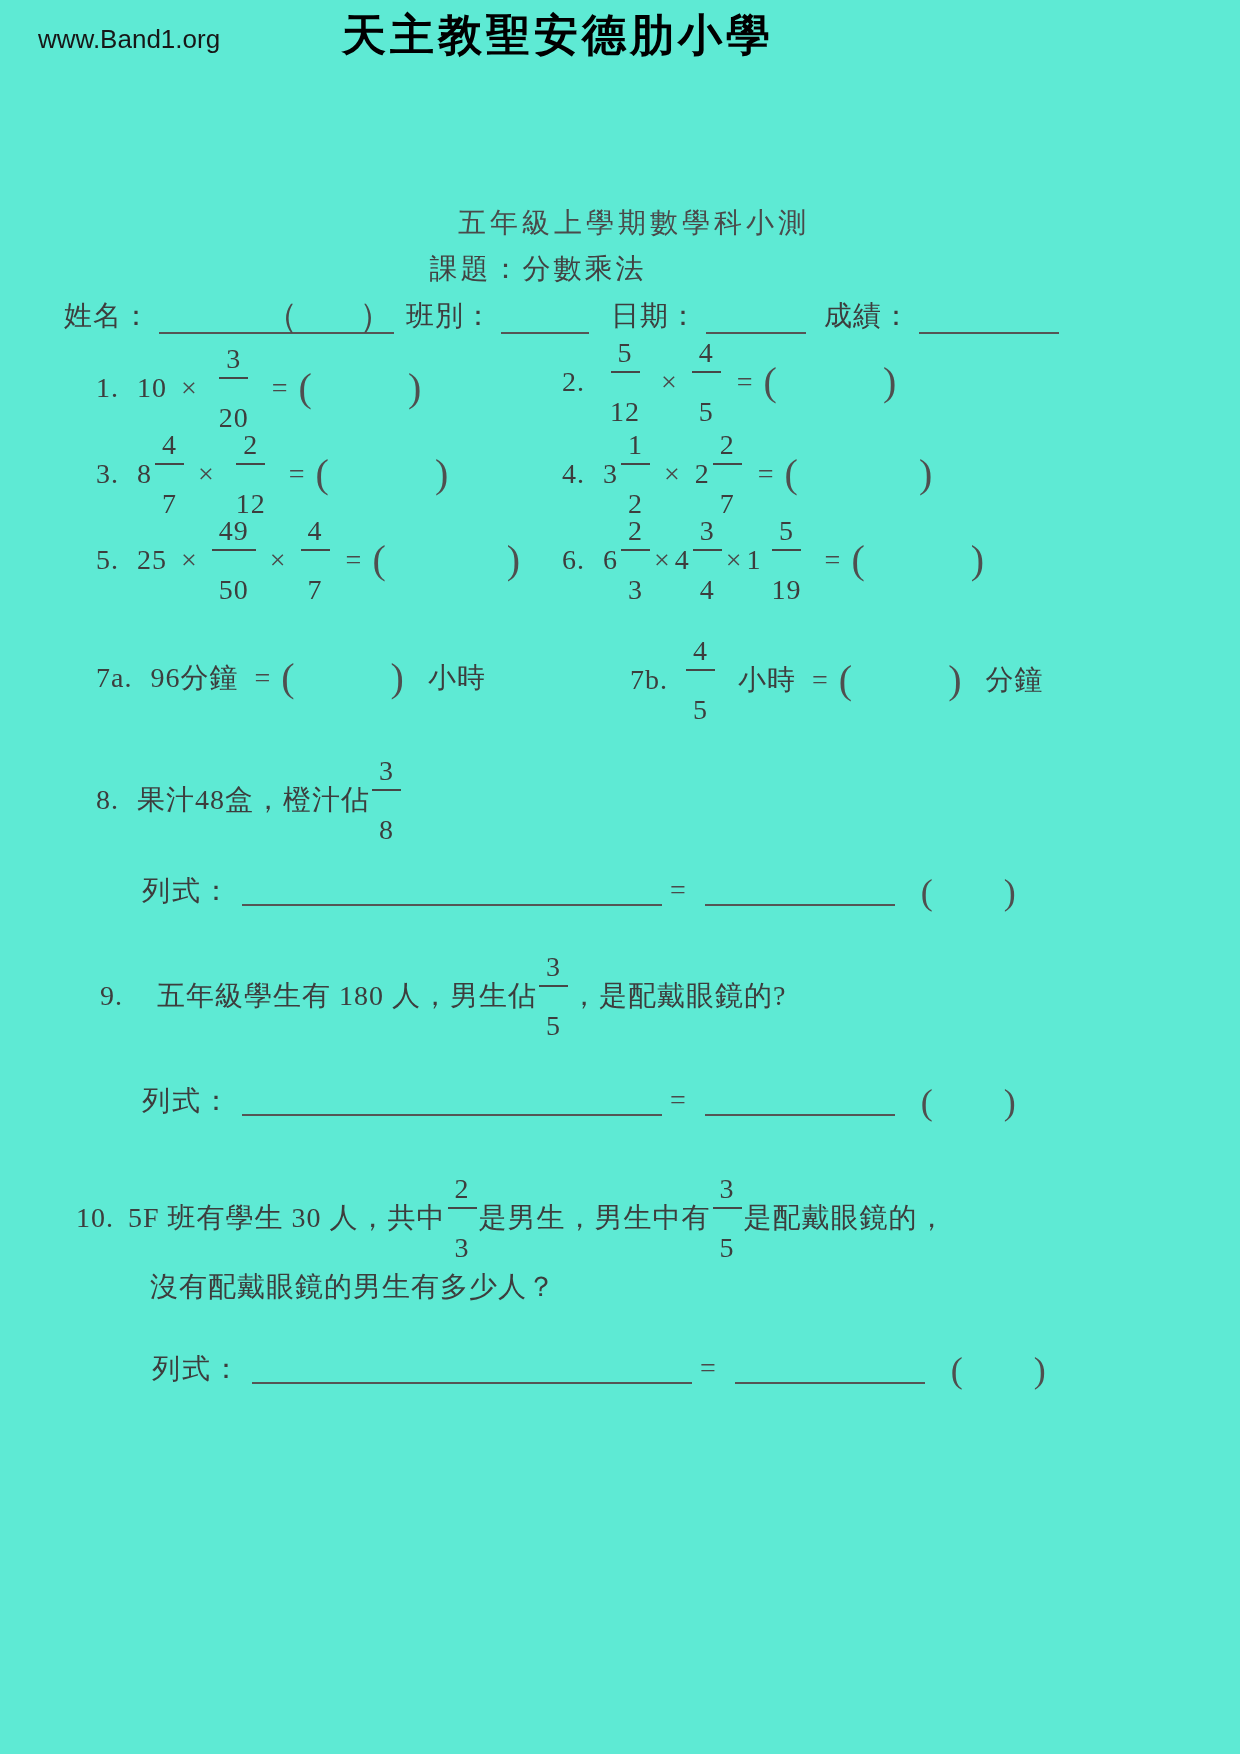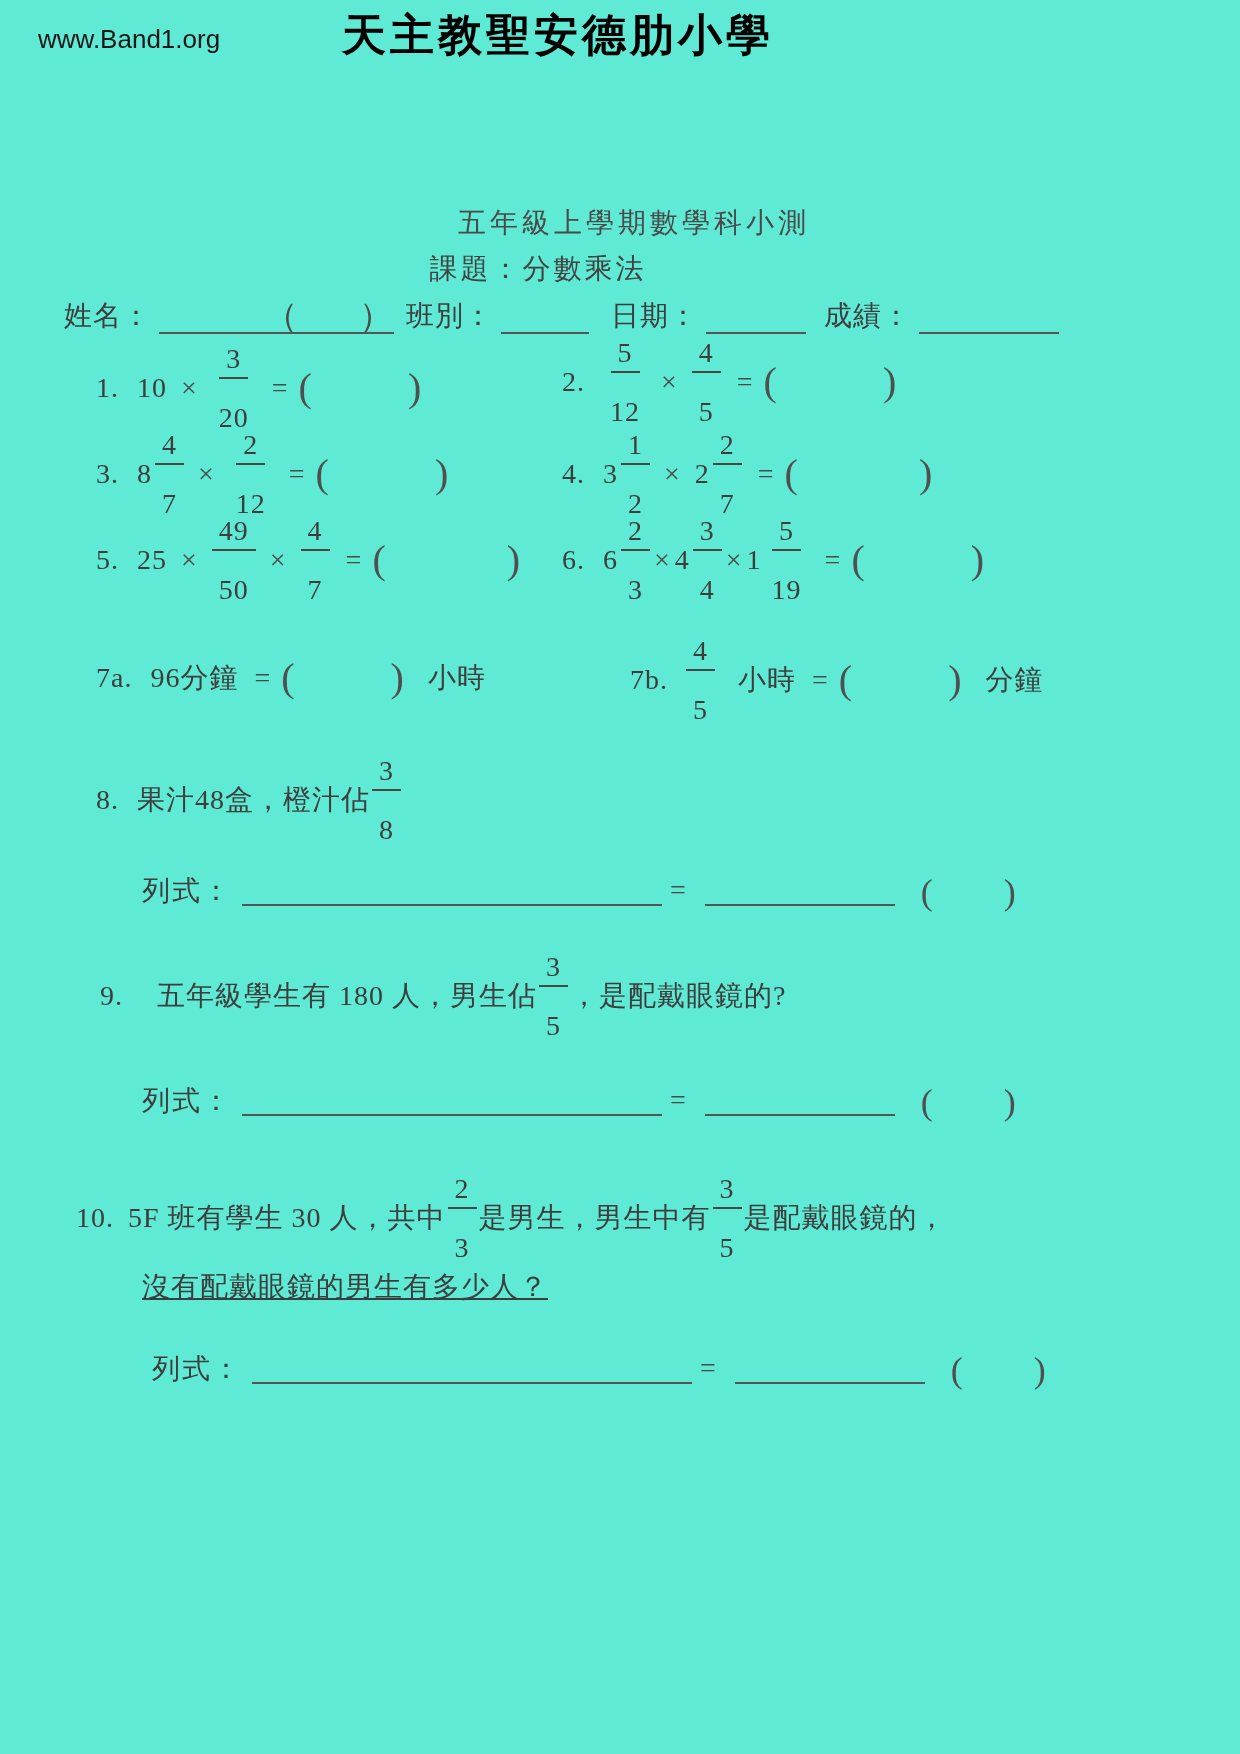--- a/index.html
+++ b/index.html
@@ -279,21 +279,21 @@
         <span class="fd">3</span>
       </span>
     <span>是男生，男生中有</span>
     <span class="frac" style="margin:0 2px;">
         <span class="fn">3</span>
         <span class="fd">5</span>
       </span>
     <span>是配戴眼鏡的，</span>
   </div>
 
-  <div class="row" style="top:1268px; left:142px;text-decoration:underline;">
+  <div class="row" style="top:1268px; left:150px;">
     <span>沒有配戴眼鏡的男生有多少人？</span>
   </div>
 
   <div class="row listing" style="top:1350px; left:152px;">
     <span class="lbl">列式：</span>
     <span class="blank expr-blank" style="width:440px;"></span>
     <span class="eq">=</span>
     <span class="blank result-blank"></span>
     <span class="ap" style="margin-left:26px;">(</span>
     <span class="agap g70"></span>

